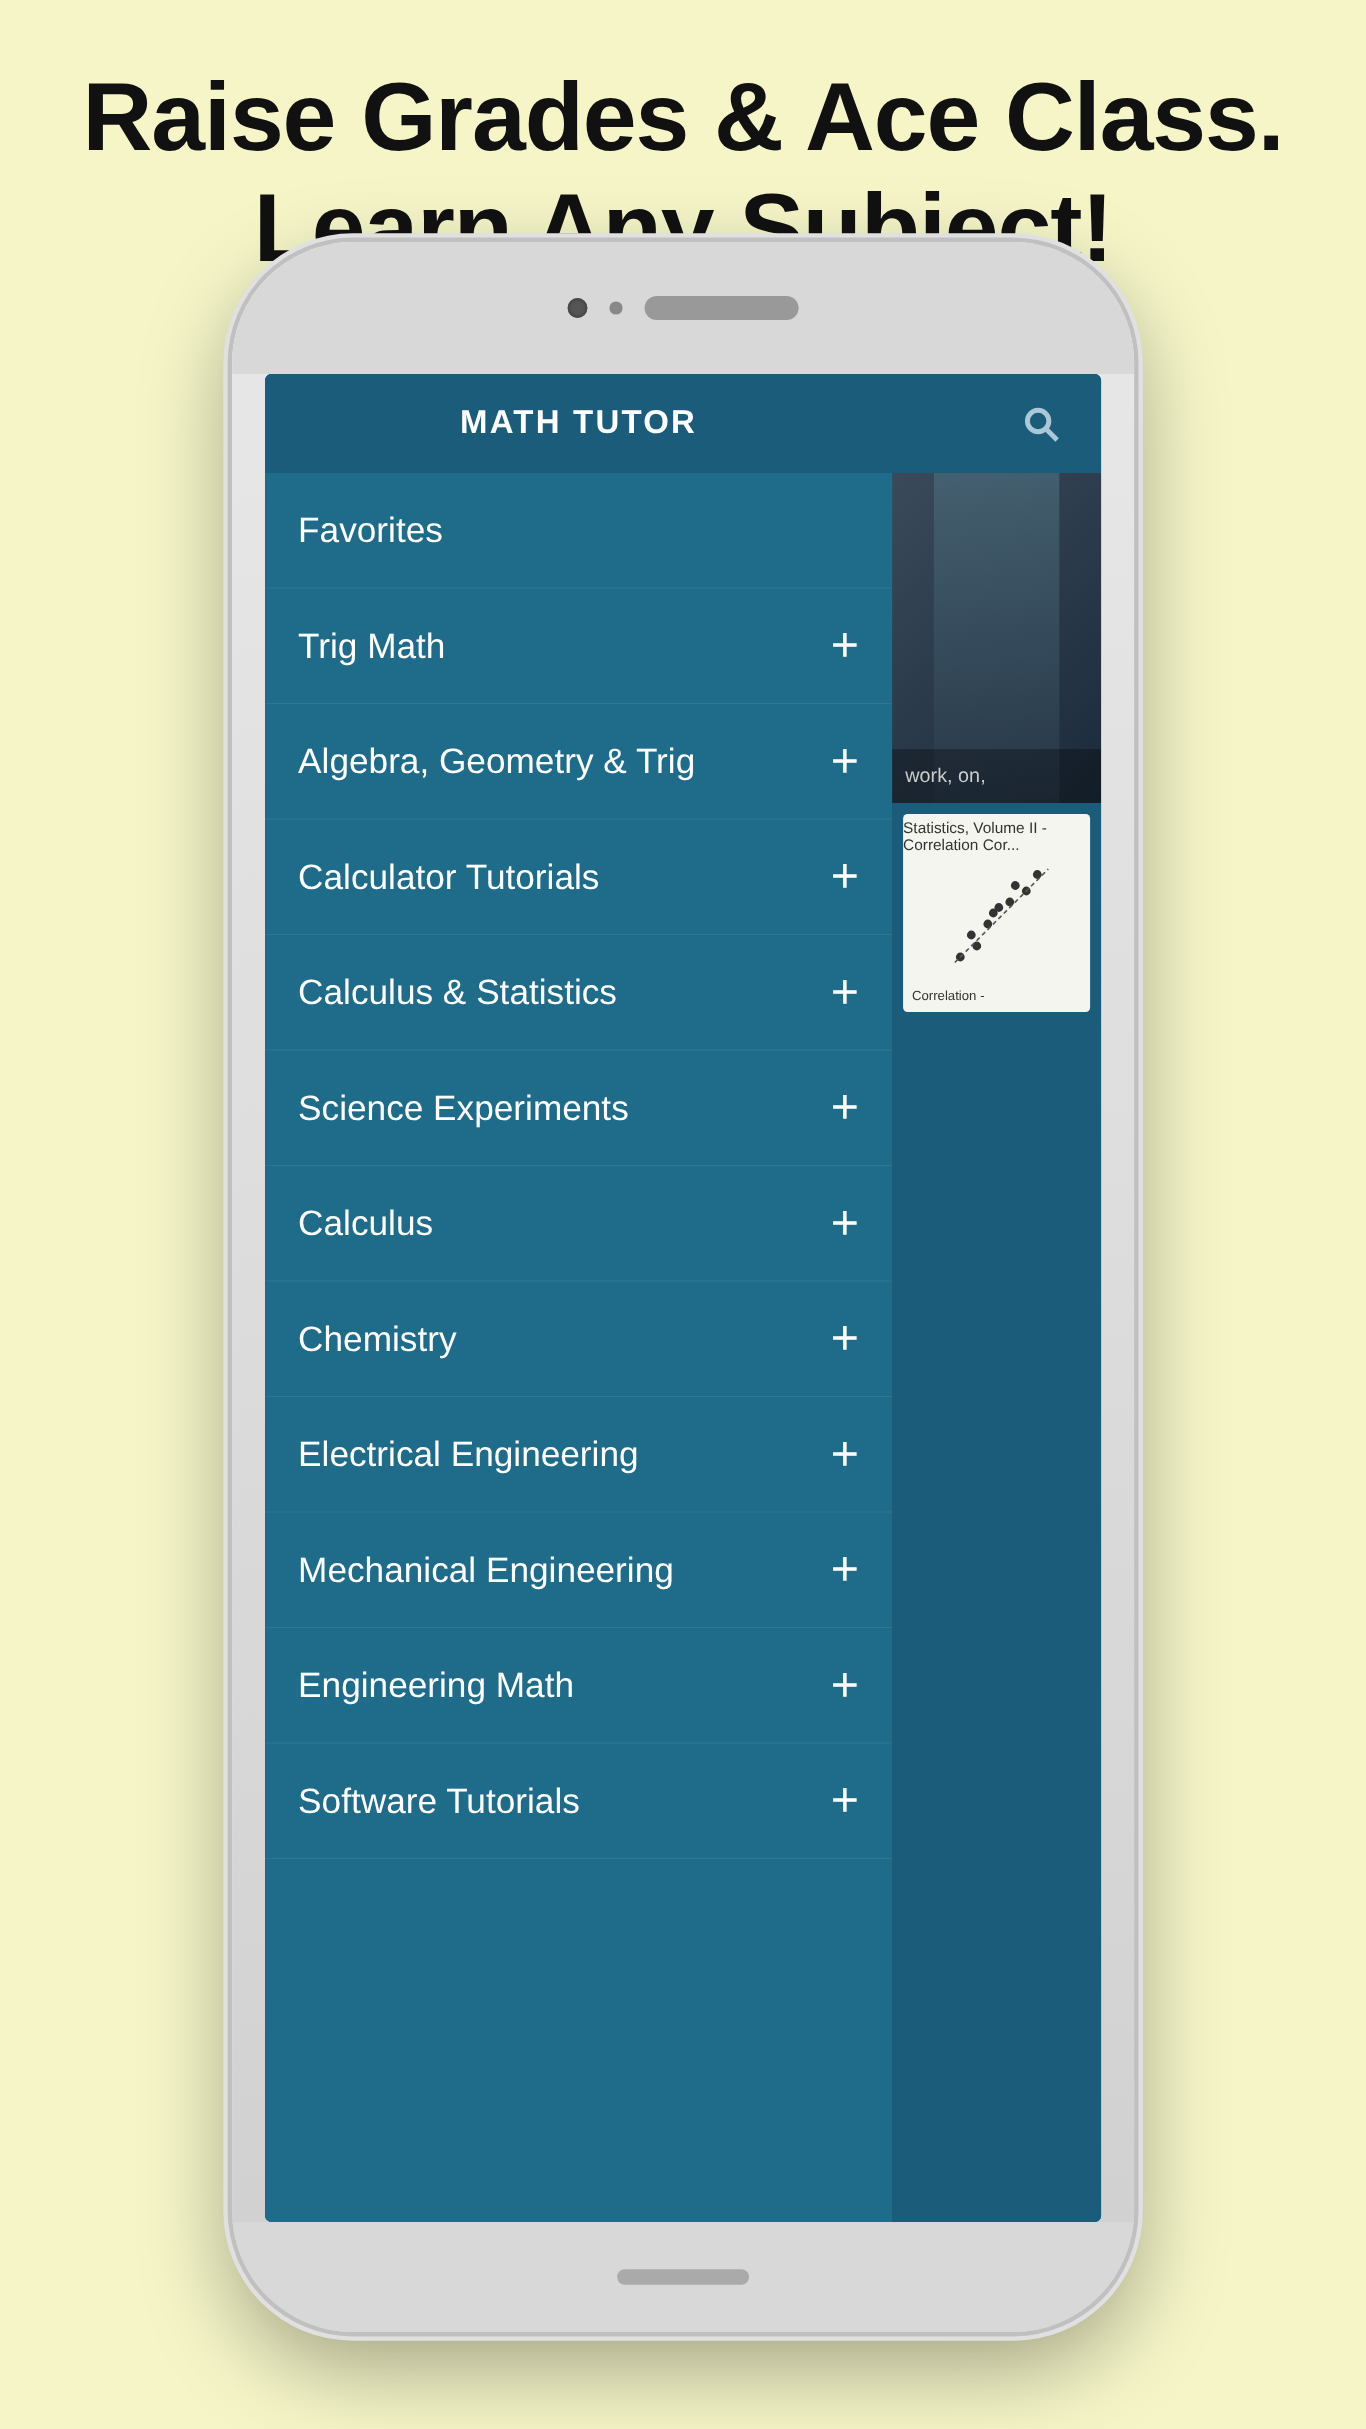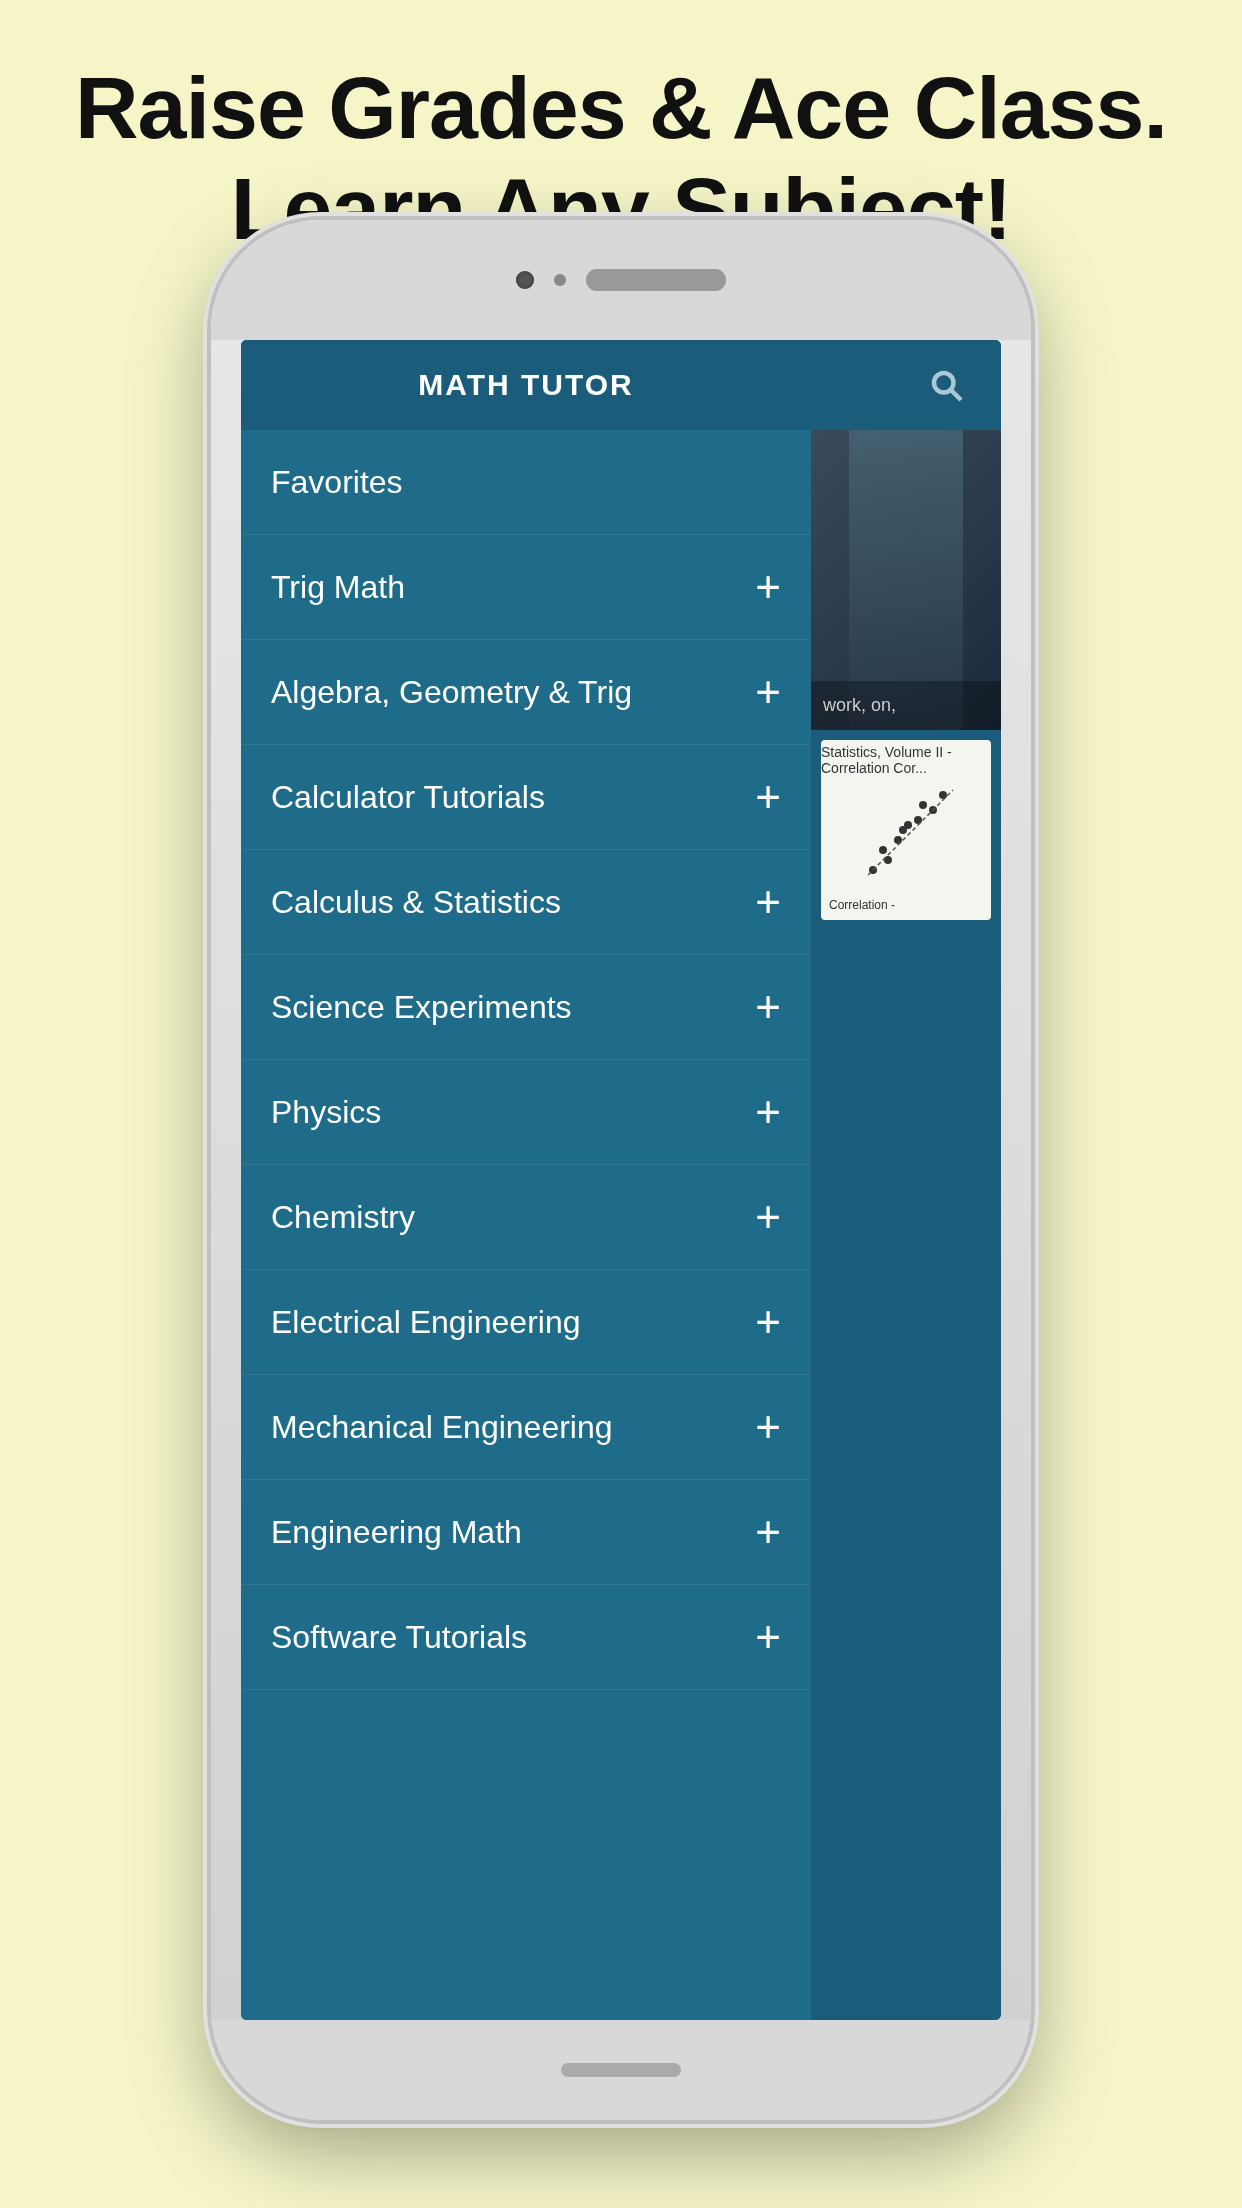--- a/index.html
+++ b/index.html
@@ -264,21 +264,21 @@
       right: 4px;
       font-size: 14px;
       color: #333;
     }
   </style>
 </head>
 <body>
 
 <div style="position:relative; width:1242px; height:2208px; background:#f5f5c8; overflow:hidden;">
 
-  <div class="header-text" style="padding-top:36px;margin-top:21px;">
+  <div class="header-text" style="padding-top:55px;">
     <h1>
       <span>Raise Grades &amp; Ace Class.</span><br>
       <span>Learn Any Subject!</span>
     </h1>
   </div>
 
   <div class="phone-frame">
 
     <div class="phone-top">
       <div class="phone-camera"></div>
@@ -367,21 +367,21 @@
               <span class="menu-item-label">Calculus &amp; Statistics</span>
               <span class="menu-item-plus">+</span>
             </div>
 
             <div class="menu-item">
               <span class="menu-item-label">Science Experiments</span>
               <span class="menu-item-plus">+</span>
             </div>
 
             <div class="menu-item">
-              <span class="menu-item-label">Physics</span>
+              <span class="menu-item-label">Calculus</span>
               <span class="menu-item-plus">+</span>
             </div>
 
             <div class="menu-item">
               <span class="menu-item-label">Chemistry</span>
               <span class="menu-item-plus">+</span>
             </div>
 
             <div class="menu-item">
               <span class="menu-item-label">Electrical Engineering</span>

